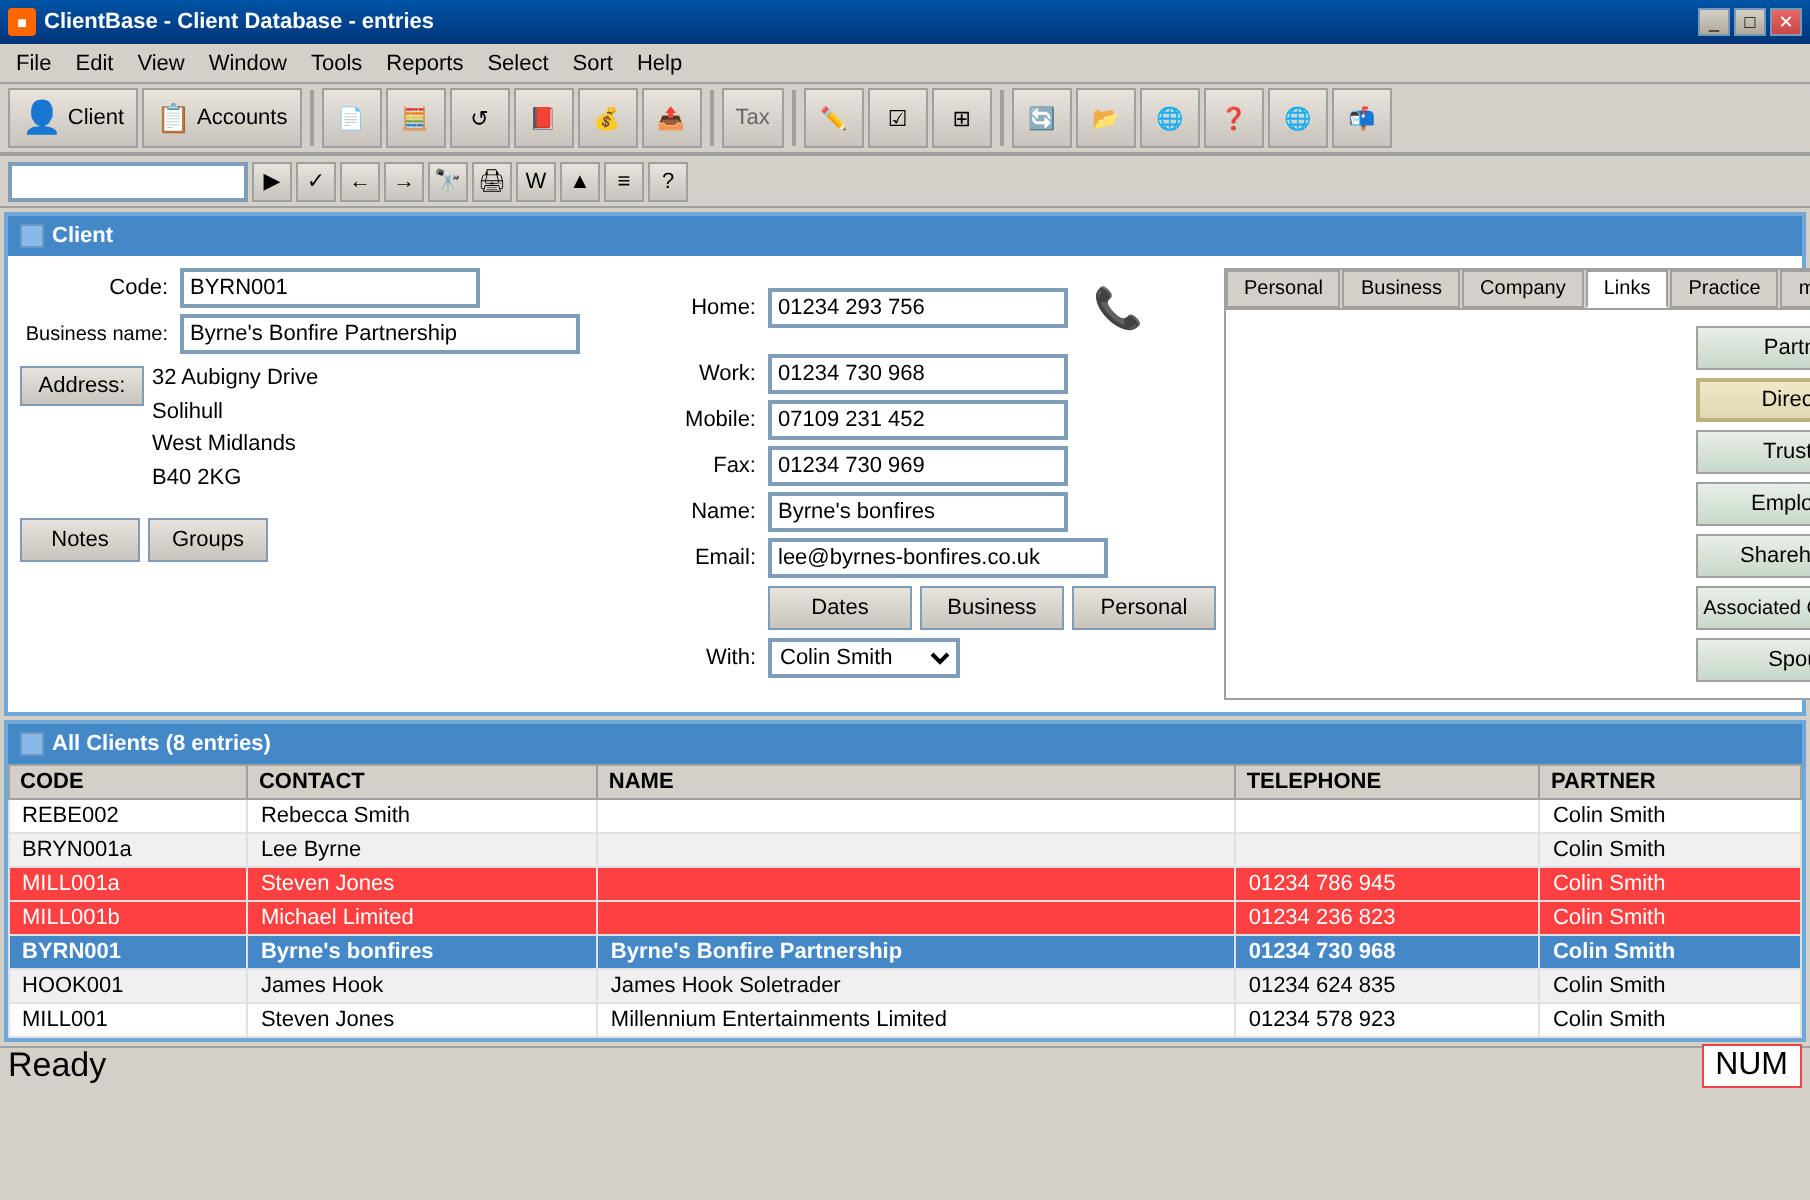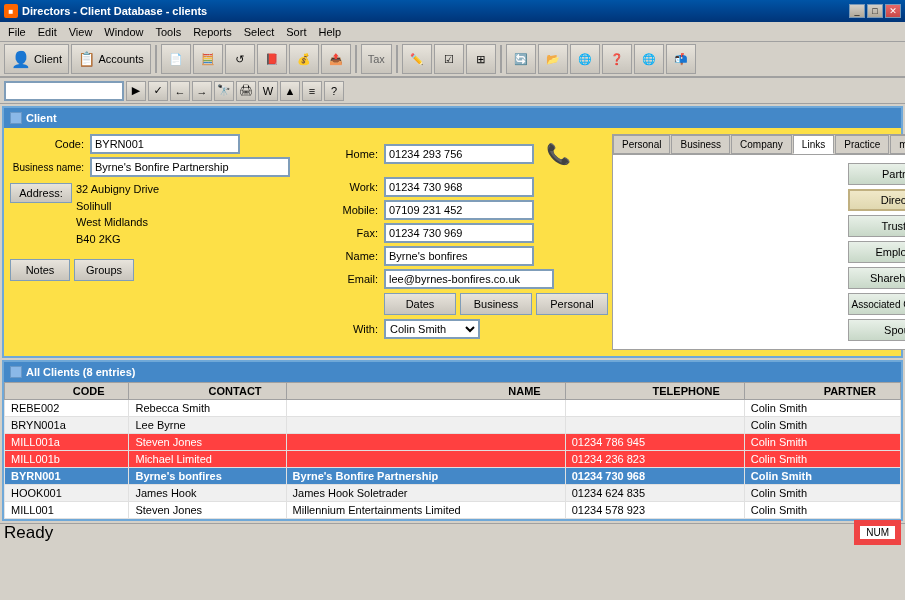--- a/index.html
+++ b/index.html
@@ -24,21 +24,21 @@
     
     
     .toolbar2 { background: #d4d0c8; height: 26px; display: flex; align-items: center; padding: 2px 4px; gap: 2px; border-bottom: 1px solid #a0a0a0; }
     .tb2-btn { height: 20px; min-width: 20px; border: 1px solid #a0a0a0; background: linear-gradient(to bottom, #e8e4dc, #c8c4bc); cursor: pointer; display: flex; align-items: center; justify-content: center; font-size: 11px; }
     .tb2-input { height: 20px; width: 120px; border: 2px solid #7f9db9; background: white; padding: 0 2px; }
     
     
     .client-section { background: #6fa8d8; padding: 2px; margin: 2px; }
     .client-header { background: #4488c8; color: white; height: 20px; display: flex; align-items: center; padding: 0 6px; gap: 4px; font-weight: bold; }
     .client-header-check { width: 12px; height: 12px; background: #8ab8e8; border: 1px solid #6898c8; }
-    .client-body { background: #fde047; padding: 6px; display: flex; gap: 4px; }
+    .client-body { background: #ffffff; padding: 6px; display: flex; gap: 4px; }
     
     
     .form-left { flex: 0 0 280px; }
     .form-center { flex: 0 0 280px; }
     .form-right { flex: 1; }
     
     .field-row { display: flex; align-items: center; margin-bottom: 3px; }
     .field-label { width: 80px; text-align: right; padding-right: 6px; color: black; }
     .field-input { height: 20px; border: 2px solid #7f9db9; background: white; padding: 0 3px; }
     .field-input-wide { width: 200px; }
@@ -74,38 +74,38 @@
     .links-right { flex: 0 0 120px; display: flex; flex-direction: column; gap: 4px; padding: 4px; }
     .link-btn { height: 22px; width: 110px; border: 1px solid #a0a0a0; background: linear-gradient(to bottom, #e8f0e8, #c8d8c8); cursor: pointer; display: flex; align-items: center; justify-content: center; font-size: 11px; }
     .link-btn.active { background: linear-gradient(to bottom, #f0e8c8, #e0d8b0); border: 2px solid #c0b080; }
     
     
     .list-section { background: #6fa8d8; padding: 2px; margin: 2px; margin-top: 0; }
     .list-header { background: #4488c8; color: white; height: 20px; display: flex; align-items: center; padding: 0 6px; gap: 4px; font-weight: bold; }
     .list-header-check { width: 12px; height: 12px; background: #8ab8e8; border: 1px solid #6898c8; }
     
     .data-table { width: 100%; border-collapse: collapse; background: white; }
-    .data-table th { background: #d4d0c8; border: 1px solid #a0a0a0; padding: 2px 24px; text-align: right; font-weight: bold; font-size: 11px; }
+    .data-table th { background: #d4d0c8; border: 1px solid #a0a0a0; padding: 2px 5px; text-align: left; font-weight: bold; font-size: 11px; }
     .data-table td { border: 1px solid #e0e0e0; padding: 2px 6px; font-size: 11px; }
     .data-table tr:nth-child(even) { background: #f0f0f0; }
     .row-normal { background: white; }
     .row-selected-red { background: #ff4040 !important; color: white; margin-left: 25px; }
     .row-selected-blue { background: #4488c8 !important; color: white; }
     
     .status-bar { background: #d4d0c8; height: 18px; display: flex; align-items: center; padding: 0 4px; border-top: 1px solid #a0a0a0; justify-content: space-between; }
     .status-text { font-size: 17px; }
-    .num-indicator { background: white; border: 6px solid #ef4444; padding: 1px 6px; font-size: 10px; }
+    .num-indicator { background: white; border: 1px solid #ef4444; padding: 1px 6px; font-size: 16px; }
   </style>
 </head>
 <body>
 
 <div class="title-bar">
   <div class="title-bar-left">
     <div class="title-bar-icon">■</div>
-    <span>Directors - Client Database - clients</span>
+    <span>ClientBase - Client Database - entries</span>
   </div>
   <div class="title-bar-buttons">
     <div class="title-btn">_</div>
     <div class="title-btn">□</div>
     <div class="title-btn" style="background: linear-gradient(to bottom, #e86868, #c84848); color: white;">✕</div>
   </div>
 </div>
 
 <div class="menu-bar">
   <span class="menu-item">File</span>

